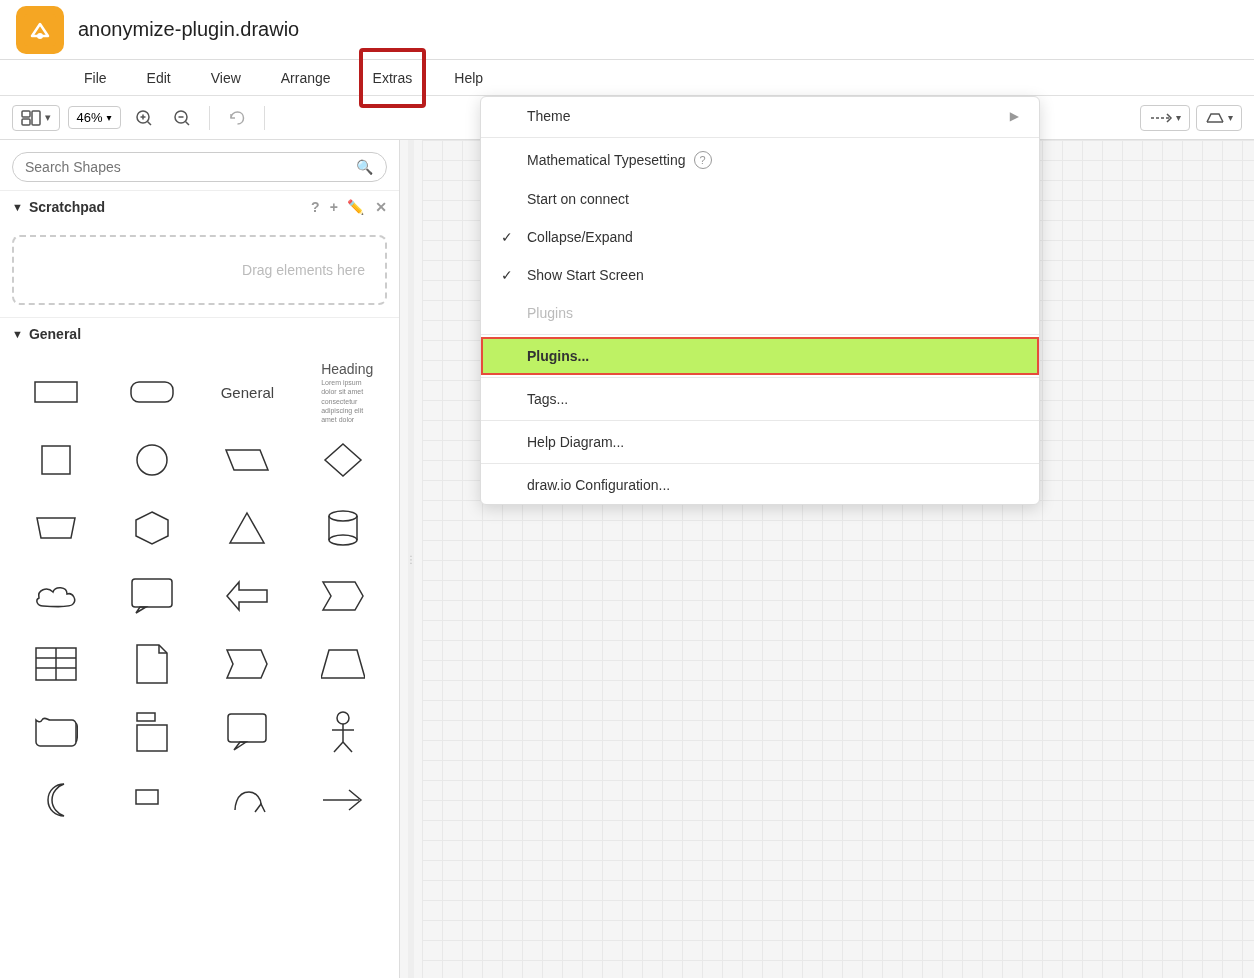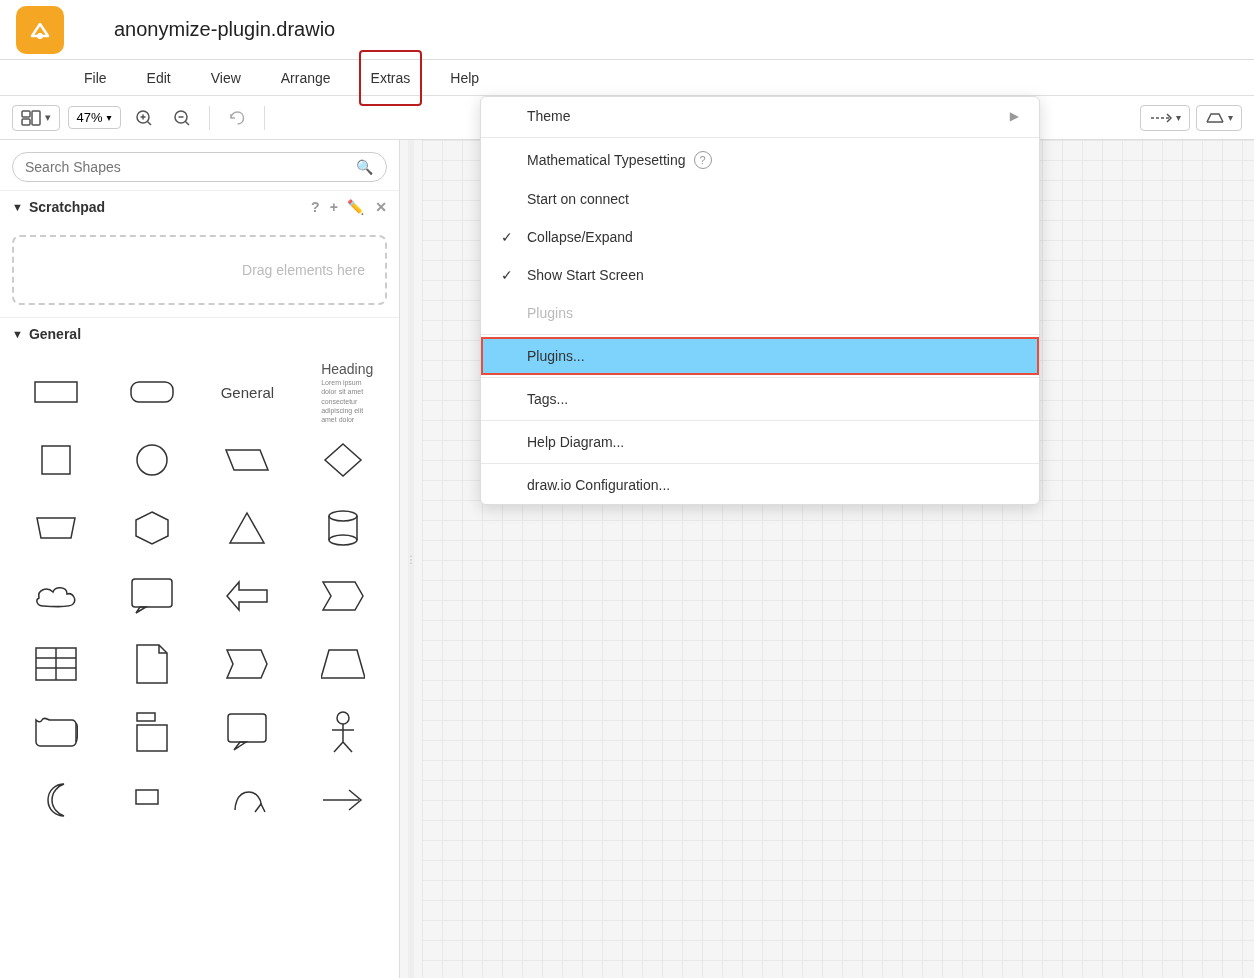--- a/index.html
+++ b/index.html
@@ -21,21 +21,20 @@
       display: flex; align-items: center; justify-content: center;
       margin-right: 14px;
       flex-shrink: 0;
     }
     .app-logo svg { width: 32px; height: 32px; }
     .app-title {
       font-size: 20px;
       font-weight: 400;
       color: #222;
       flex: 1;
-      margin-left: 36px;
     }
 
     
     .menu-bar {
       display: flex;
       align-items: center;
       padding: 0 16px;
       background: #fff;
       border-bottom: 1px solid #e0e0e0;
       height: 36px;
@@ -43,21 +42,21 @@
       gap: 16px;
     }
     .menu-item {
       padding: 4px 12px;
       font-size: 14px;
       color: #333;
       cursor: pointer;
       border-radius: 4px;
     }
     .menu-item.active {
-      border: 2px solid #b91c1c;
+      border: 4px solid #b91c1c;
       padding: 18px 10px;
     }
 
     
     .toolbar {
       display: flex;
       align-items: center;
       padding: 6px 12px;
       background: #fff;
       border-bottom: 1px solid #ddd;
@@ -218,23 +217,24 @@
       display: inline-flex; align-items: center; justify-content: center;
       width: 18px; height: 18px;
       border: 1px solid #999;
       border-radius: 50%;
       font-size: 11px;
       color: #999;
       margin-left: 8px;
     }
     .extras-menu-item.disabled { color: #bbb; cursor: default; }
     .extras-menu-item.highlighted {
-      background: #7dd3fc;
+      background: #bef264;
       outline: 2px solid #e74c3c;
       outline-offset: -2px;
+      font-weight: bold;
     }
     .extras-menu-divider { height: 1px; background: #e8e8e8; margin: 2px 0; }
 
     .sidebar-resize-handle {
       width: 6px;
       background: #eee;
       cursor: col-resize;
       display: flex; align-items: center; justify-content: center;
       color: #bbb;
       font-size: 10px;
@@ -266,21 +266,21 @@
 <div class="toolbar">
   <div class="toolbar-btn">
     <svg width="20" height="16" viewBox="0 0 20 16" fill="none">
       <rect x="1" y="1" width="8" height="6" rx="1" stroke="#555" stroke-width="1.5"></rect>
       <rect x="1" y="9" width="8" height="6" rx="1" stroke="#555" stroke-width="1.5"></rect>
       <rect x="11" y="1" width="8" height="14" rx="1" stroke="#555" stroke-width="1.5"></rect>
     </svg>
     <span style="margin-left:4px; font-size:11px;">▾</span>
   </div>
   <div class="toolbar-zoom">
-    <span>47%</span>
+    <span>46%</span>
     <span class="arrow">▾</span>
   </div>
   <div class="toolbar-icon-btn" title="Zoom In">
     <svg width="18" height="18" viewBox="0 0 18 18" fill="none">
       <circle cx="8" cy="8" r="6" stroke="#555" stroke-width="1.5"></circle>
       <line x1="5.5" y1="8" x2="10.5" y2="8" stroke="#555" stroke-width="1.5"></line>
       <line x1="8" y1="5.5" x2="8" y2="10.5" stroke="#555" stroke-width="1.5"></line>
       <line x1="12.5" y1="12.5" x2="16" y2="16" stroke="#555" stroke-width="1.5"></line>
     </svg>
   </div>

